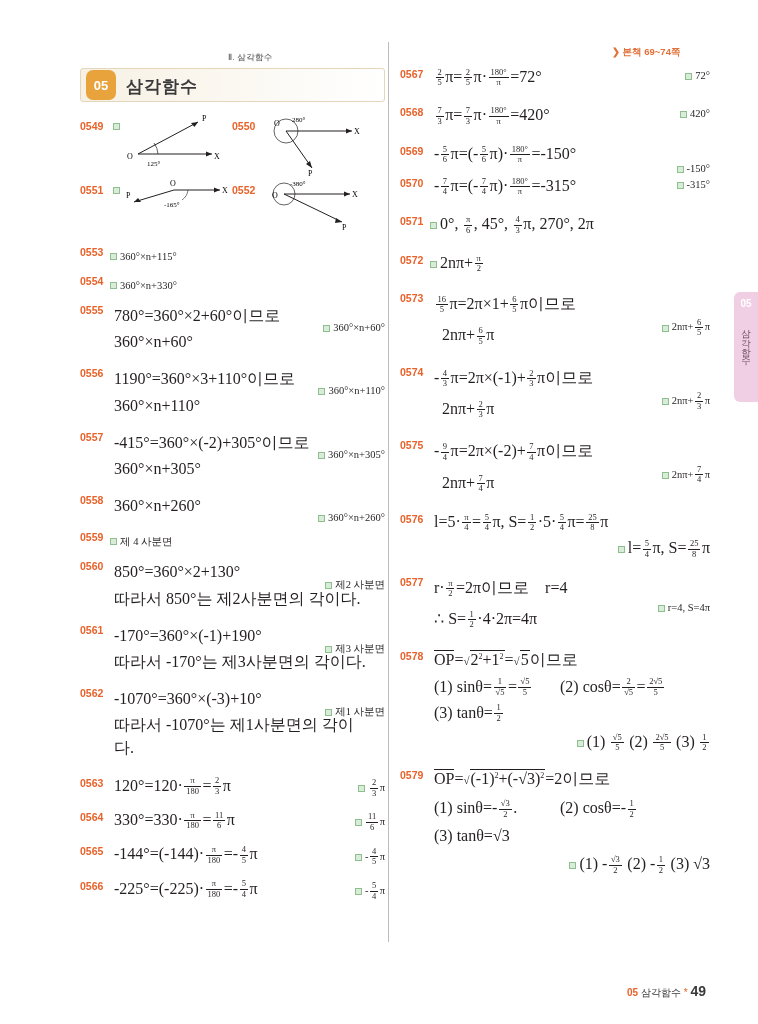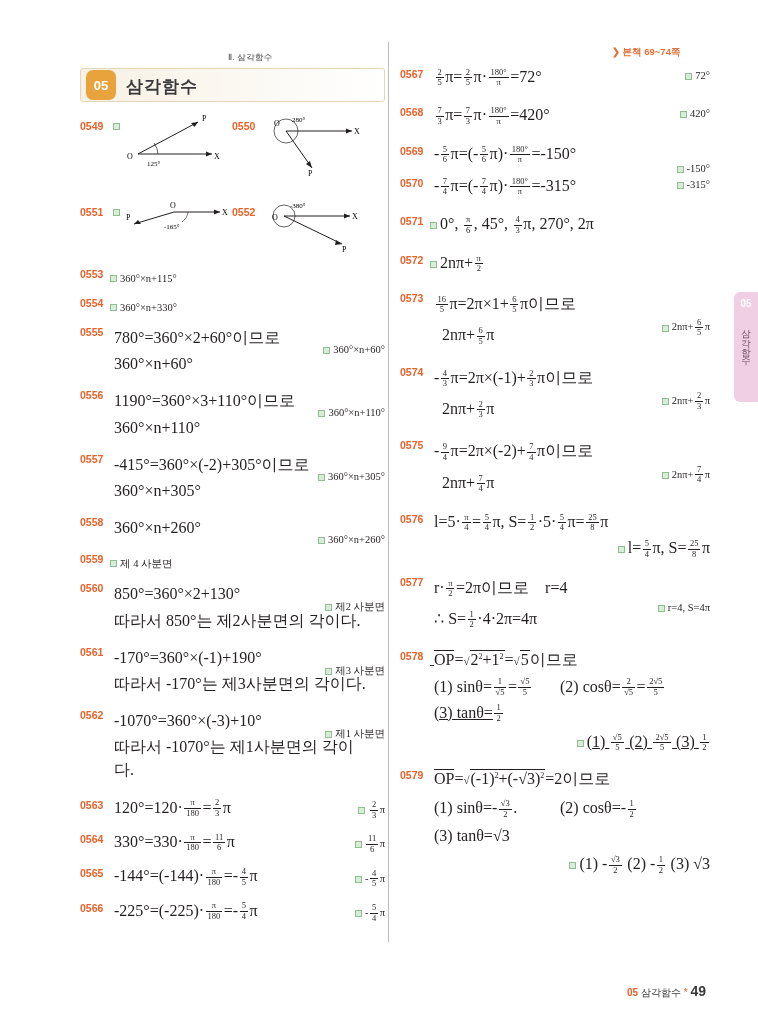--- a/index.html
+++ b/index.html
@@ -216,21 +216,21 @@
         <polygon points="86,19 80,16.5 80,21.5" fill="#231f20"></polygon>
         <line x1="20" y1="19" x2="46" y2="56" stroke="#231f20" stroke-width="1"></line>
         <polygon points="46,56 44,49 40,52" fill="#231f20"></polygon>
         <text x="8" y="14" font-size="8" font-family="Liberation Serif, serif">O</text>
         <text x="26" y="10" font-size="7" font-family="Liberation Serif, serif">280°</text>
         <text x="88" y="22" font-size="8" font-family="Liberation Serif, serif">X</text>
         <text x="42" y="64" font-size="8" font-family="Liberation Serif, serif">P</text>
       </svg>
     </div>
 
-    <div style="position:relative; height:68px; margin-top:22px;">
+    <div style="position:relative; height:68px; ">
       <span class="qnum" style="position:absolute; left:0; top:6px;">0551</span>
       <span class="sq" style="position:absolute; left:33px; top:9px;"></span>
       <svg width="110" height="50" style="position:absolute; left:44px; top:-2px;">
         <line x1="50" y1="14" x2="96" y2="14" stroke="#231f20" stroke-width="1"></line>
         <polygon points="96,14 90,11.5 90,16.5" fill="#231f20"></polygon>
         <line x1="50" y1="14" x2="10" y2="26" stroke="#231f20" stroke-width="1"></line>
         <polygon points="10,26 17,26 14,22" fill="#231f20"></polygon>
         <path d="M 64 14 A 14 14 0 0 1 58 24" fill="none" stroke="#231f20" stroke-width="0.6"></path>
         <text x="46" y="10" font-size="8" font-family="Liberation Serif, serif">O</text>
         <text x="2" y="22" font-size="8" font-family="Liberation Serif, serif">P</text>
@@ -440,21 +440,21 @@
     <div class="item" style="margin-bottom:16px;">
       <span class="qnum">0577</span>
       <span class="body">
         <div class="row">r·<span class="frac"><span class="n">π</span><span class="d">2</span></span>=2π이므로&nbsp;&nbsp;&nbsp;&nbsp;r=4</div>
         <div class="row" style="margin-top:8px;">∴ S=<span class="frac"><span class="n">1</span><span class="d">2</span></span>·4·2π=4π</div>
       </span>
       <span class="ansbox" style="top:26px;padding-left:39px;"><span class="sq"></span><span>r=4, S=4π</span></span>
       <div class="clear"></div>
     </div>
 
-    <div class="item" style="margin-bottom:16px;text-decoration:underline;">
+    <div class="item" style="margin-bottom:16px;">
       <span class="qnum">0578</span>
       <span class="body" style="max-width:250px;"><span class="ovl">OP</span>=<span class="sqrt"><span class="rad">√</span><span class="arg">2<span class="sup">2</span>+1<span class="sup">2</span></span></span>=<span class="sqrt"><span class="rad">√</span><span class="arg">5</span></span>이므로</span>
       <div class="clear"></div>
       <div style="position:relative; margin-top:7px; height:18px;">
         <span style="position:absolute; left:34px;">(1) sinθ=<span class="frac"><span class="n">1</span><span class="d">√5</span></span>=<span class="frac"><span class="n">√5</span><span class="d">5</span></span></span>
         <span style="position:absolute; left:160px;">(2) cosθ=<span class="frac"><span class="n">2</span><span class="d">√5</span></span>=<span class="frac"><span class="n">2√5</span><span class="d">5</span></span></span>
       </div>
       <div style="margin-top:8px; padding-left:34px;">(3) tanθ=<span class="frac"><span class="n">1</span><span class="d">2</span></span></div>
       <div style="text-align:right; margin-top:9px;"><span class="sq"></span><span>(1) <span class="frac"><span class="n">√5</span><span class="d">5</span></span> (2) <span class="frac"><span class="n">2√5</span><span class="d">5</span></span> (3) <span class="frac"><span class="n">1</span><span class="d">2</span></span></span></div>
     </div>

